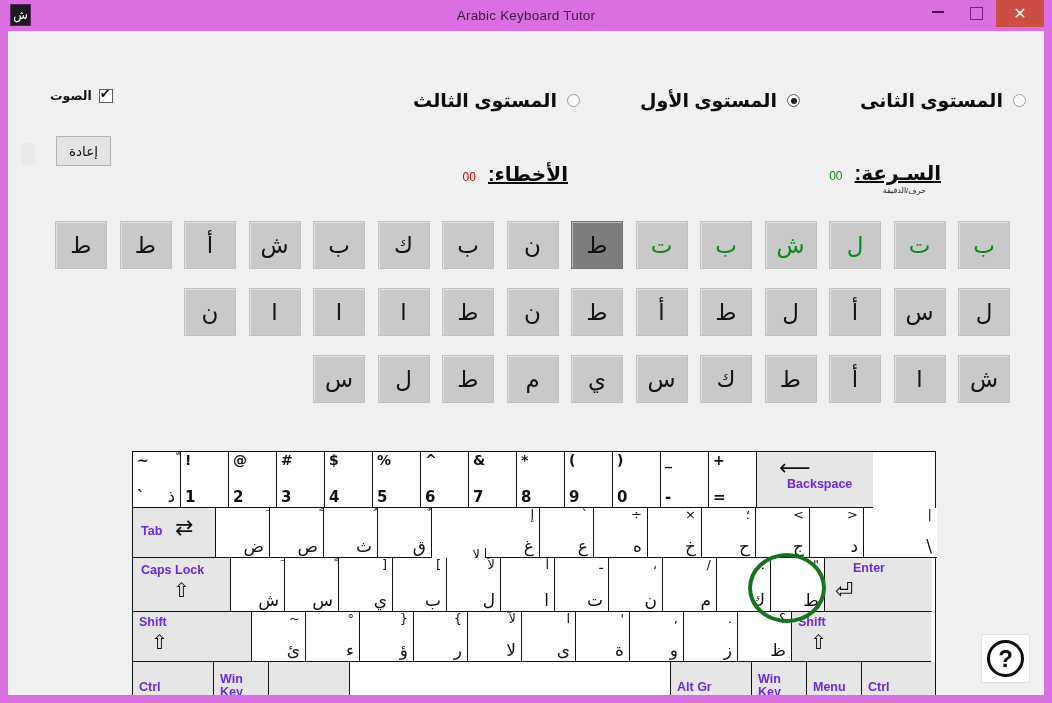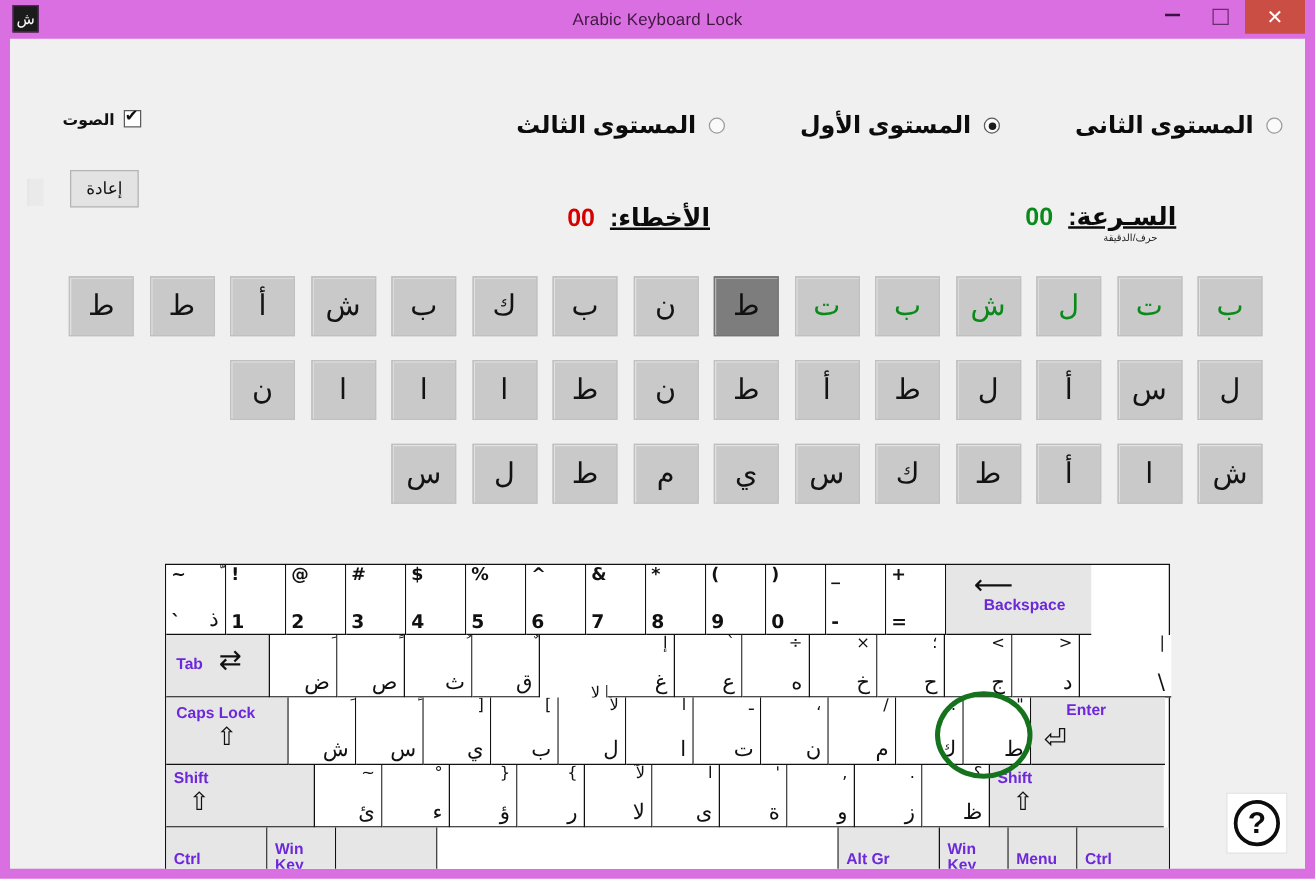--- a/index.html
+++ b/index.html
@@ -92,20 +92,21 @@
     background: #f0f0f0;
     overflow: hidden;
   }
 
   
   .sound-box {
     position: absolute;
     left: 42px;
     top: 57px;
     display: flex;
+    align-items: center;
     gap: 7px;
     flex-direction: row-reverse;
   }
   .sound-label {
     font-size: 12.5px;
     color: #111;
     font-weight: bold;
     direction: rtl;
   }
   .cb {
@@ -213,22 +214,22 @@
   .stat-speed { right: 103px; top: 130px; }
   .stat-err   { right: 476px; top: 131px; }
   .stat-label {
     font-size: 20px;
     font-weight: bold;
     color: #0b0b0b;
     white-space: nowrap;
     text-decoration: underline;
   }
   .stat-value {
-    font-size: 20px;
-    font-weight: bold;
+    font-size: 12px;
+    font-weight: normal;
   }
   .stat-value.green { color: #0a8a1a; }
   .stat-value.red   { color: #d60000; }
   .stat-sub {
     position: absolute;
     right: 118px;
     top: 155px;
     font-size: 8px;
     color: #222;
     direction: rtl;
@@ -412,21 +413,21 @@
     font-family: "Liberation Sans", sans-serif;
   }
 </style>
 </head>
 <body>
 
 <div class="window">
 
   <div class="titlebar">
     <div class="title-icon">ش</div>
-    <div class="title-text">Arabic Keyboard Lock</div>
+    <div class="title-text">Arabic Keyboard Tutor</div>
     <div class="win-buttons">
       <div class="win-btn min-btn">
           <span class="min-bar"></span>
         </div>
       <div class="win-btn">
           <span class="max-sq"></span>
         </div>
       <div class="win-btn close-btn">✕</div>
     </div>
   </div>

